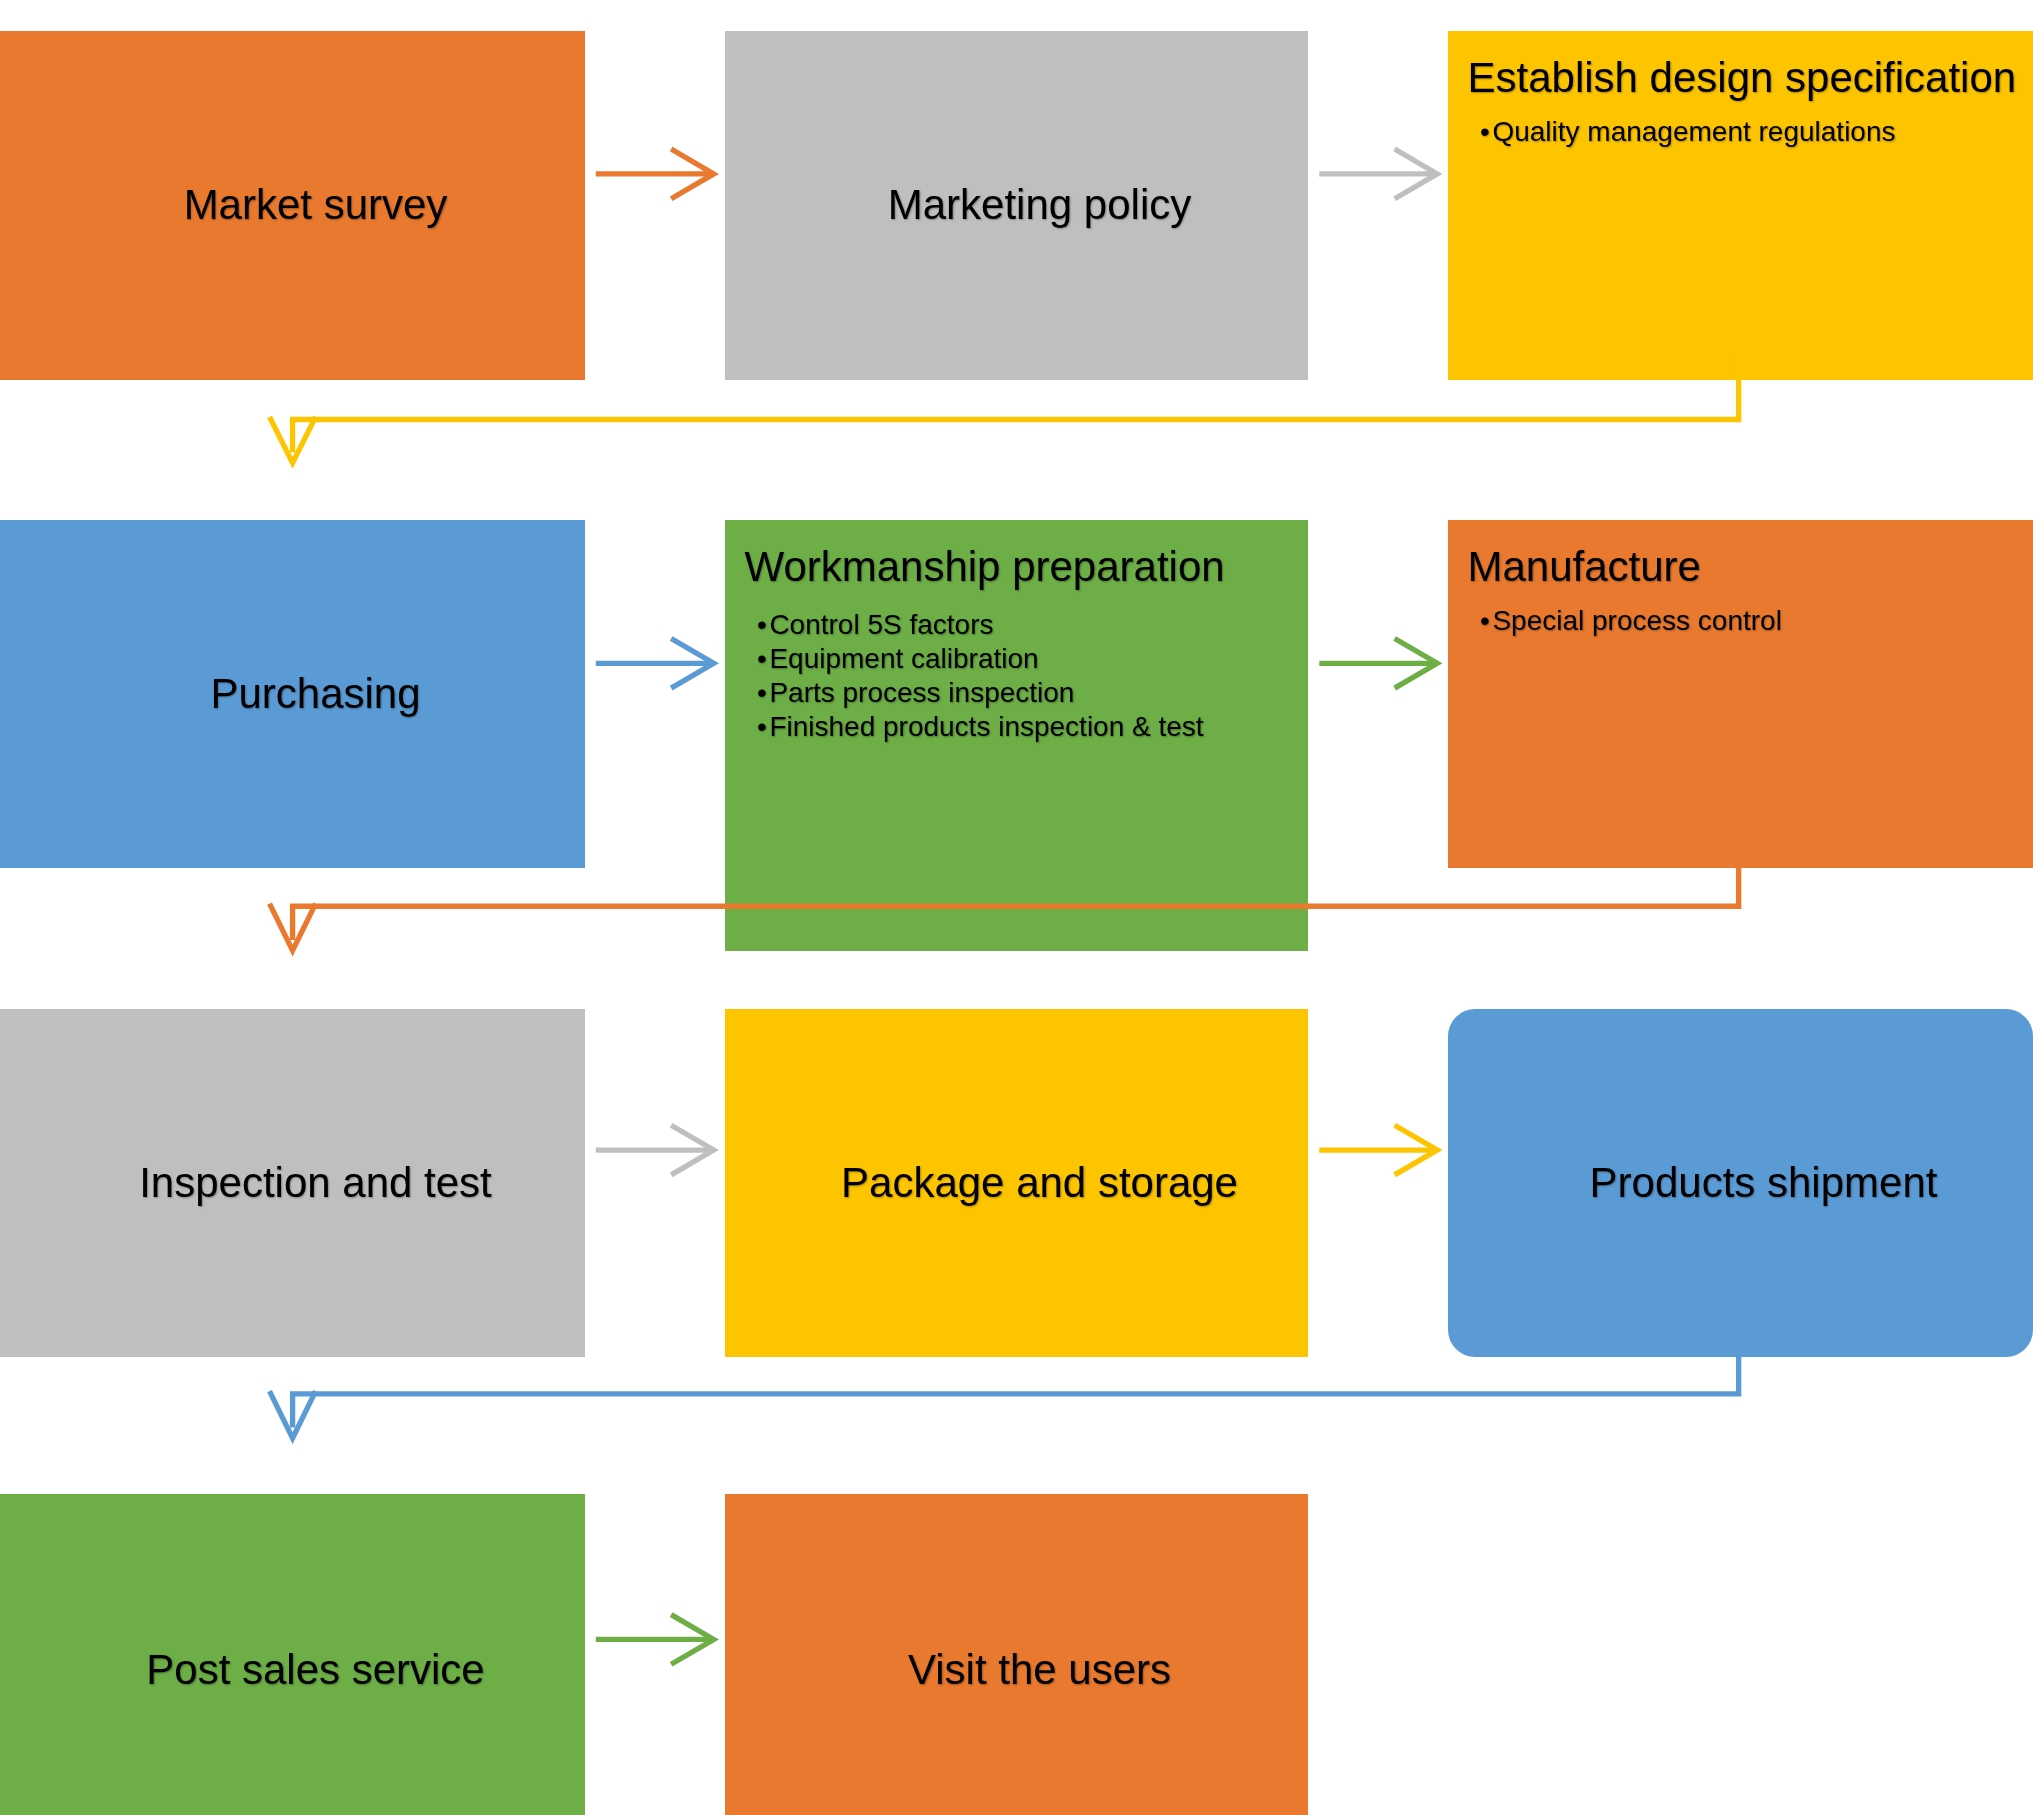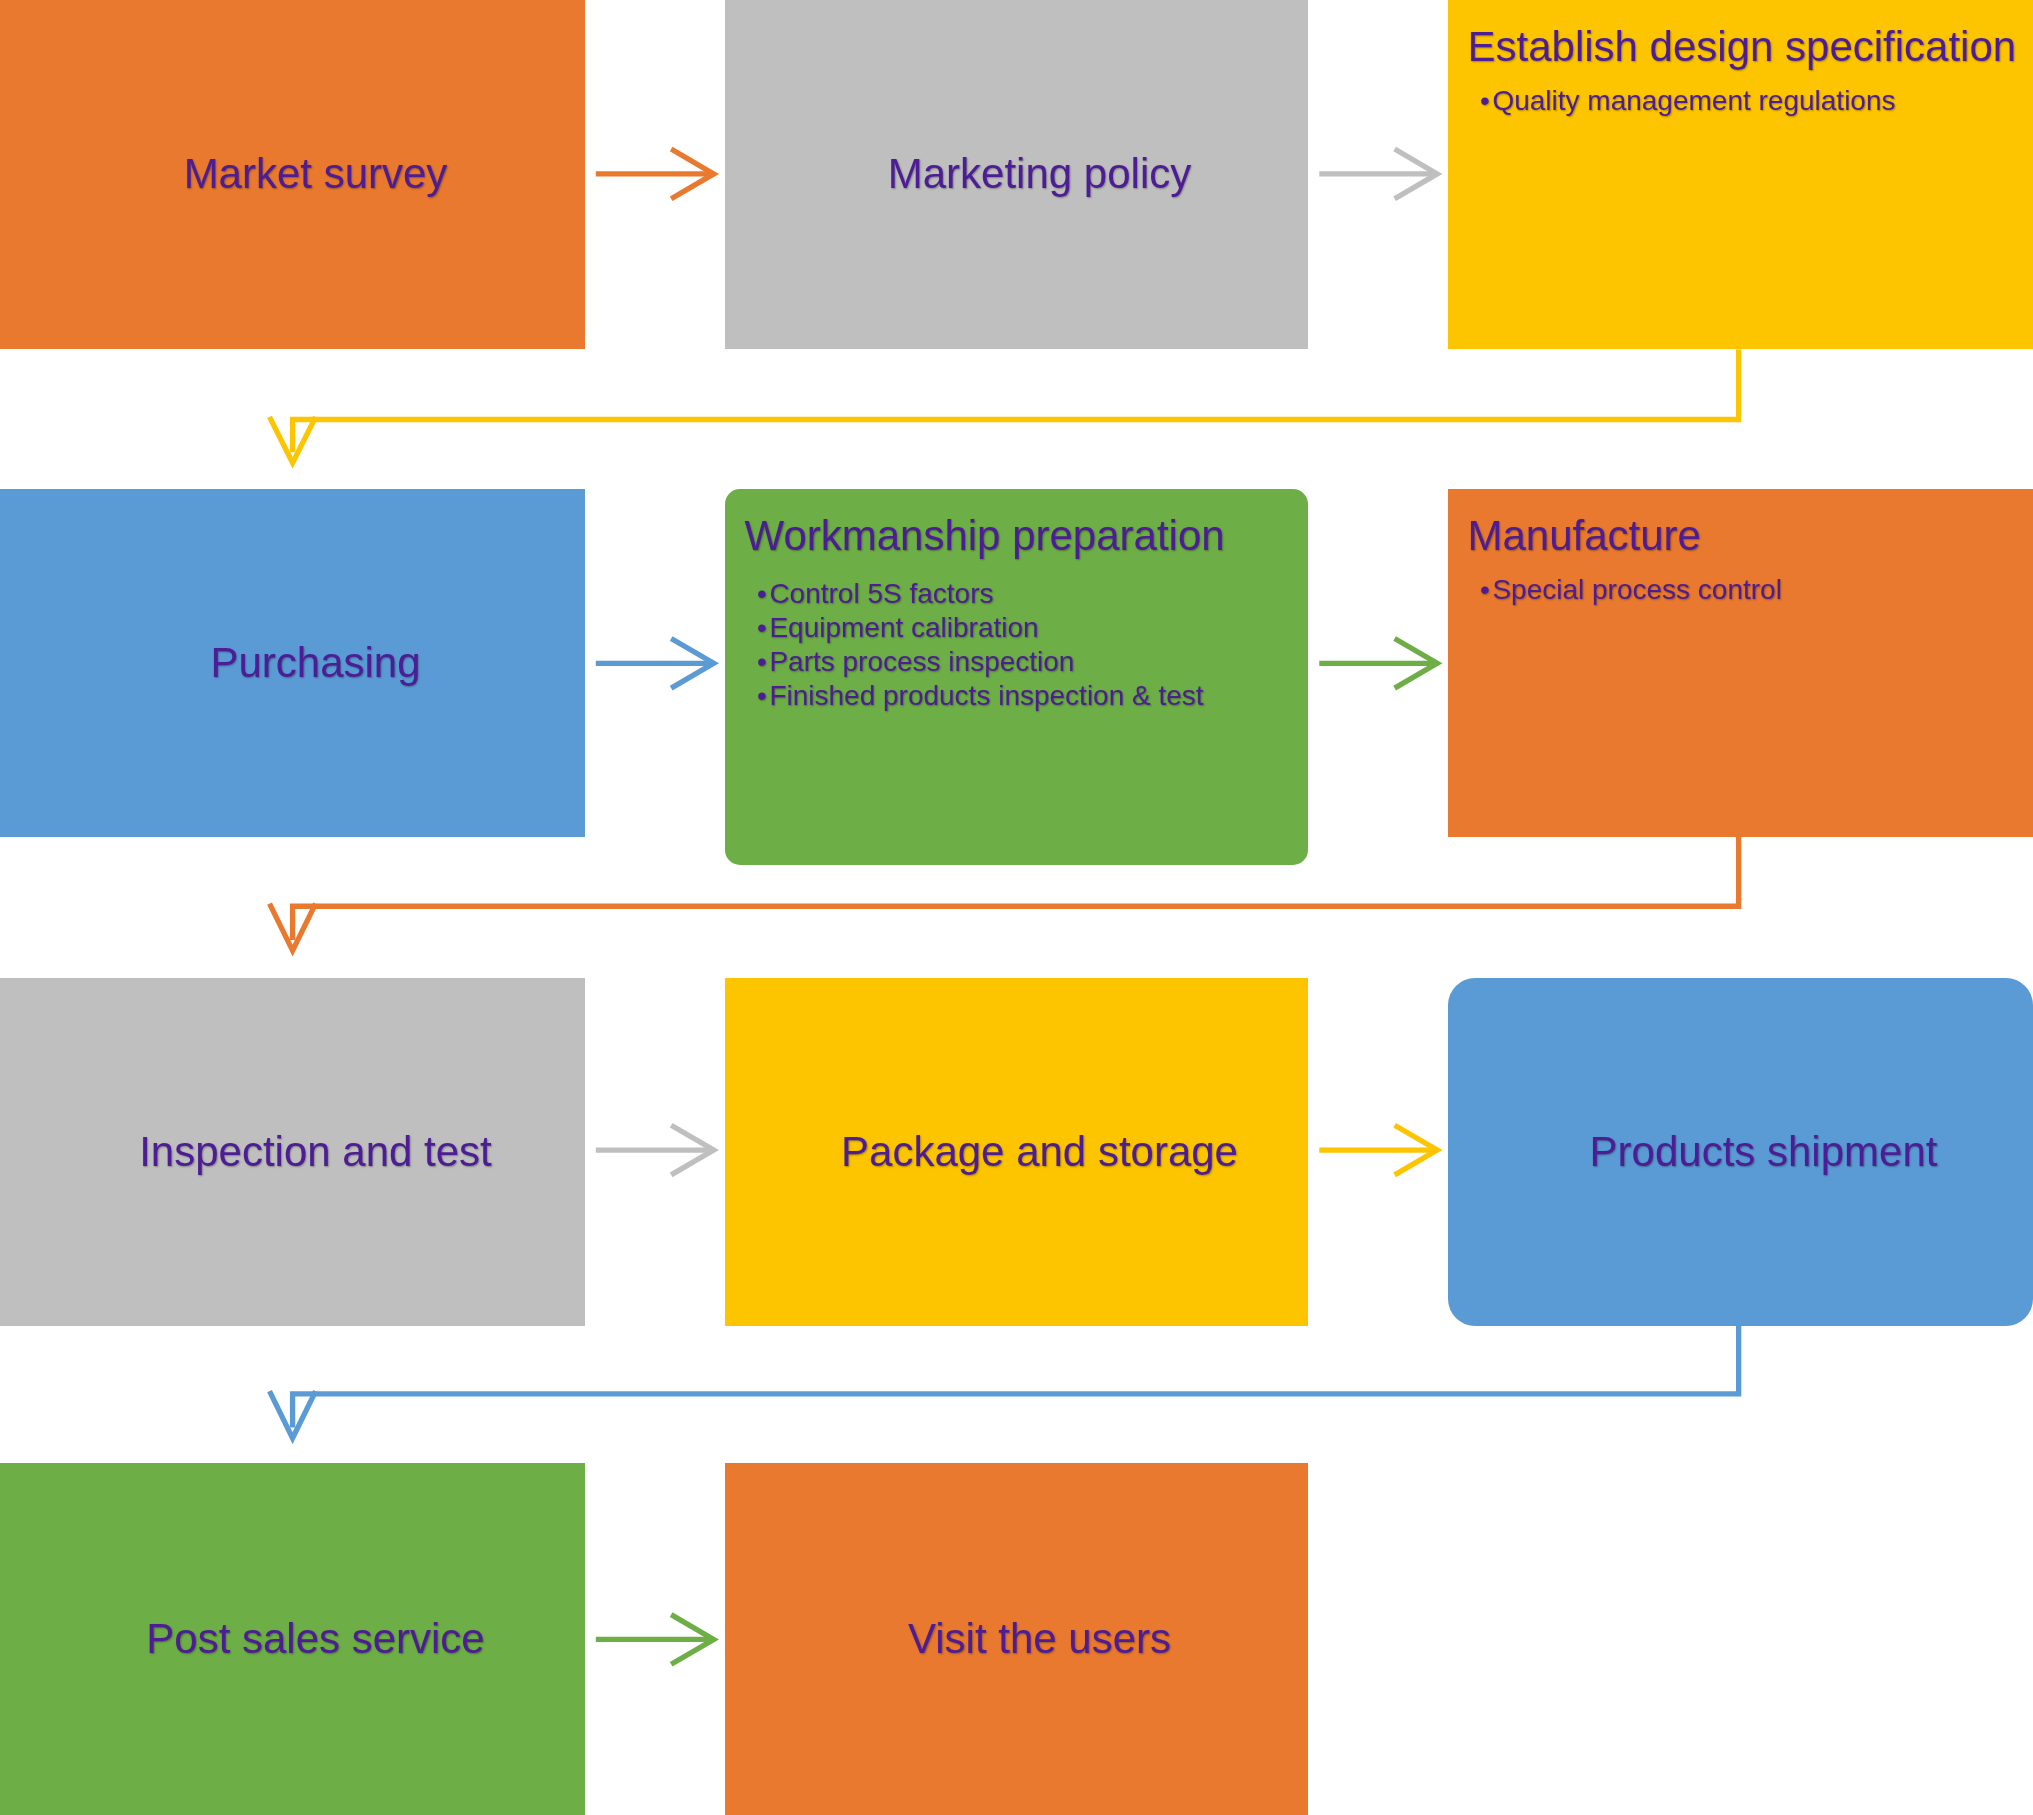--- a/index.html
+++ b/index.html
@@ -15,23 +15,24 @@
     width: 2033px;
     height: 1816px;
     background: #ffffff;
     overflow: hidden;
   }
 
   
   .node {
     position: absolute;
     box-sizing: border-box;
-    color: #4c1d95;
+    color: #000000;
     text-shadow: 0.9px 0.9px 1.8px rgba(0,0,0,0.32);
     overflow: hidden;
+    margin-top: 31px;
   }
   .node.centered {
     display: flex;
     align-items: center;
     justify-content: center;
     padding-left: 46px;
   }
   .node.titled {
     padding: 23px 19.5px 0 19.5px;
   }
@@ -101,21 +102,21 @@
     <div class="node-title">Establish design specification</div>
     <ul class="bullets tight">
       <li>Quality management regulations</li>
     </ul>
   </div>
 
   <div class="node centered fill-blue" style="left:0px; top:489px; width:585px; height:348px;">
     <div class="node-label">Purchasing</div>
   </div>
 
-  <div class="node titled fill-green" style="left:725px; top:489px; width:583px; height:376px;border-radius:15px;">
+  <div class="node titled fill-green" style="left:725px; top:489px; width:583px; height:431px;">
     <div class="node-title">Workmanship preparation</div>
     <ul class="bullets">
       <li>Control 5S factors</li>
       <li>Equipment calibration</li>
       <li>Parts process inspection</li>
       <li>Finished products inspection &amp; test</li>
     </ul>
   </div>
 
   <div class="node titled fill-orange" style="left:1448px; top:489px; width:585px; height:348px;">

